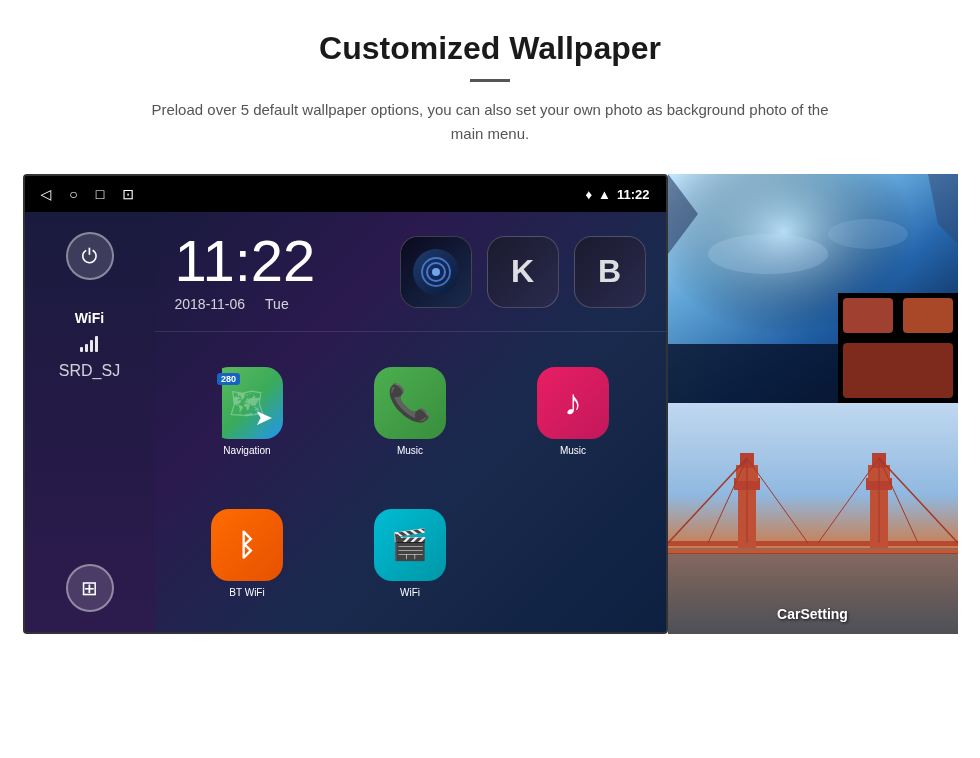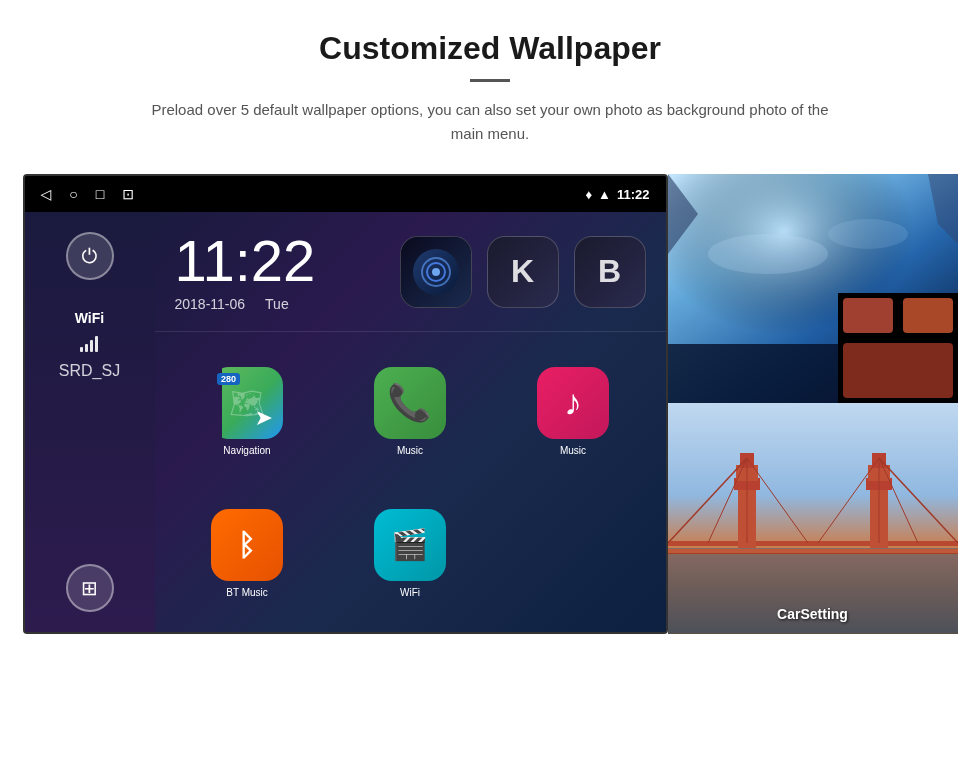--- a/index.html
+++ b/index.html
@@ -489,21 +489,21 @@
               <div class="app-icon music-icon">
                 <span style="color:#fff;font-size:36px;">♪</span>
               </div>
               <span class="app-label">Music</span>
             </div>
 
             <div class="app-item">
               <div class="app-icon bt-icon">
                 <span style="color:#fff;font-size:30px;font-weight:700;">ᛒ</span>
               </div>
-              <span class="app-label">BT Music</span>
+              <span class="app-label">BT WiFi</span>
             </div>
 
 
             <div class="app-item">
               <div class="app-icon video-icon">
                 <span style="color:#fff;font-size:30px;">🎬</span>
               </div>
               <span class="app-label">WiFi</span>
             </div>
 

